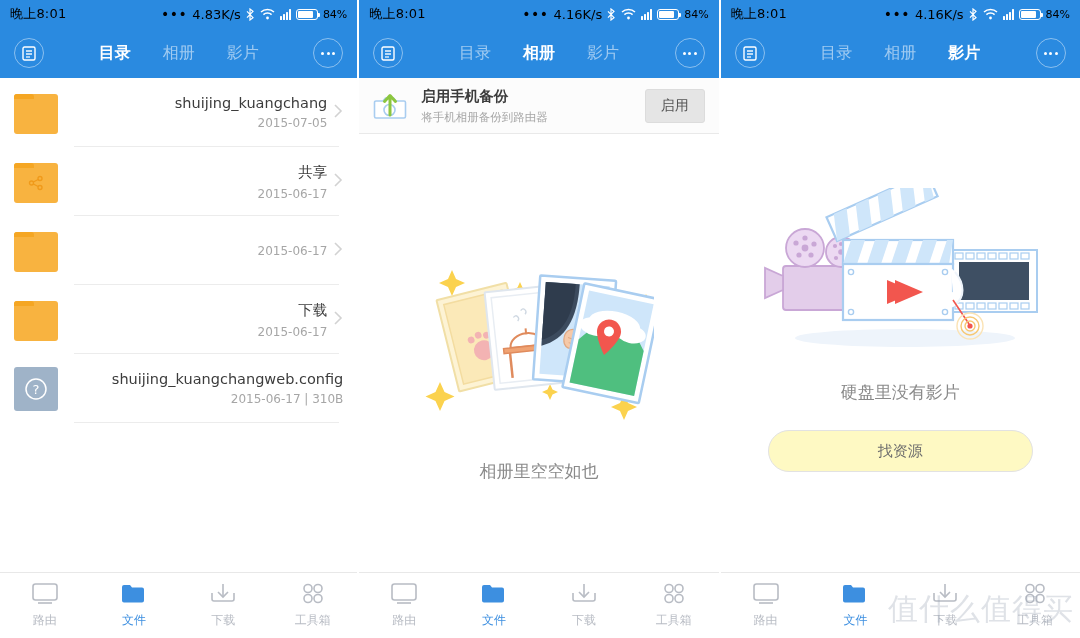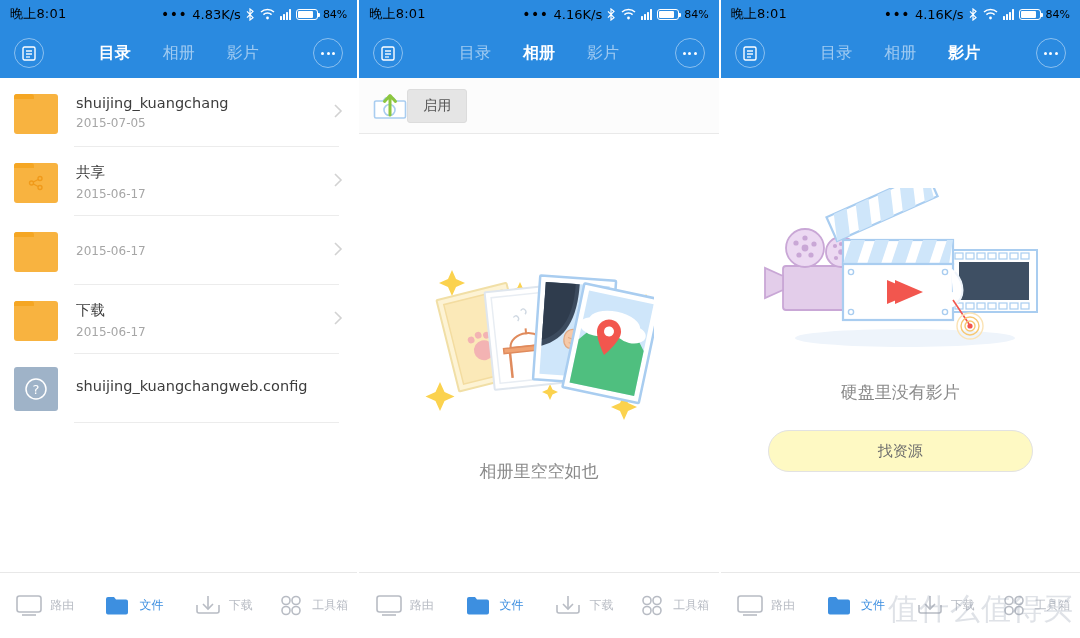--- a/index.html
+++ b/index.html
@@ -91,21 +91,21 @@
   }
   .tab {
     font-size: 16px;
     color: rgba(255,255,255,.55);
     pointer-events: auto;
   }
   .tab.active { color: #ffffff; font-weight: bold; }
 
   
   .body { flex: 1; overflow: hidden; position: relative; background:#fff; }
-  .filelist { padding: 0 0 0 0; }
+  .filelist { padding: 0 0 0 0; text-align: right; }
   .row {
     display: flex; align-items: center;
     height: 69px;
     padding: 0 14px 0 14px;
     position: relative;
   }
   .row::after {
     content: ""; position: absolute; left: 74px; right: 18px; bottom: 0;
     height: 1px; background: #ececec;
   }
@@ -187,21 +187,21 @@
   
   .tabbar {
     height: 66px; flex: none;
     border-top: 1px solid #e8e8e8;
     display: flex; align-items: center;
     background: #ffffff;
     position: relative;
   }
   .tb-item {
     flex: 1;
-    display: flex; 
+    display: flex; flex-direction: column;
     align-items: center; justify-content: center;
     gap: 7px;
     color: #b8bcc4;
   }
   .tb-item.active { color: #3d8fe0; }
   .tb-label { font-size: 12px; }
 
   .watermark {
     position: absolute;
     right: 6px; bottom: 8px;
@@ -350,20 +350,21 @@
           <div class="ficon">
             <div class="docicon">
               <svg width="26" height="26" viewBox="0 0 26 26">
                   <circle cx="13" cy="13" r="10" fill="none" stroke="#fff" stroke-width="1.5"></circle>
                   <text x="13" y="18" text-anchor="middle" font-size="13" fill="#fff" font-family="DejaVu Sans">?</text>
                 </svg>
             </div>
           </div>
           <div class="rtext">
             <div class="rname">shuijing_kuangchangweb.config</div>
+            <div class="rmeta">2015-06-17 | 310B</div>
           </div>
         </div>
 
       </div>
     </div>
 
     <div class="tabbar">
       <div class="tb-item">
         <svg width="28" height="22" viewBox="0 0 28 22">
             <rect x="2" y="1" width="24" height="16" rx="2.5" fill="none" stroke="currentColor" stroke-width="1.6"></rect>
@@ -453,20 +454,24 @@
     </div>
 
     <div class="body">
       <div class="banner">
         <div class="bnr-icon">
           <svg width="34" height="34" viewBox="0 0 34 34">
             <path d="M3 12 h7 l2.5-3 h8 l2.5 3 h8 a1.5 1.5 0 0 1 1.5 1.5 v14 a1.5 1.5 0 0 1-1.5 1.5 H3 a1.5 1.5 0 0 1-1.5-1.5 v-14 A1.5 1.5 0 0 1 3 12 z" fill="#ffffff" stroke="#a9cdf0" stroke-width="1.6"></path>
             <circle cx="16.5" cy="21" r="5.5" fill="none" stroke="#a9cdf0" stroke-width="1.6"></circle>
             <path d="M17 26 V7 M11.5 12.5 L17 6.5 L22.5 12.5" fill="none" stroke="#8cc63f" stroke-width="3" stroke-linecap="round" stroke-linejoin="round"></path>
           </svg>
+        </div>
+        <div class="bnr-text">
+          <div class="bnr-title">启用手机备份</div>
+          <div class="bnr-sub">将手机相册备份到路由器</div>
         </div>
         <button class="bnr-btn">启用</button>
       </div>
 
       <div class="empty photos">
         <div>
           <svg width="230" height="200" viewBox="0 0 230 200">
 
             <g fill="#fbd24e">
               <path d="M28 28 l4 9 9 4 -9 4 -4 9 -4-9 -9-4 9-4 z"></path>

